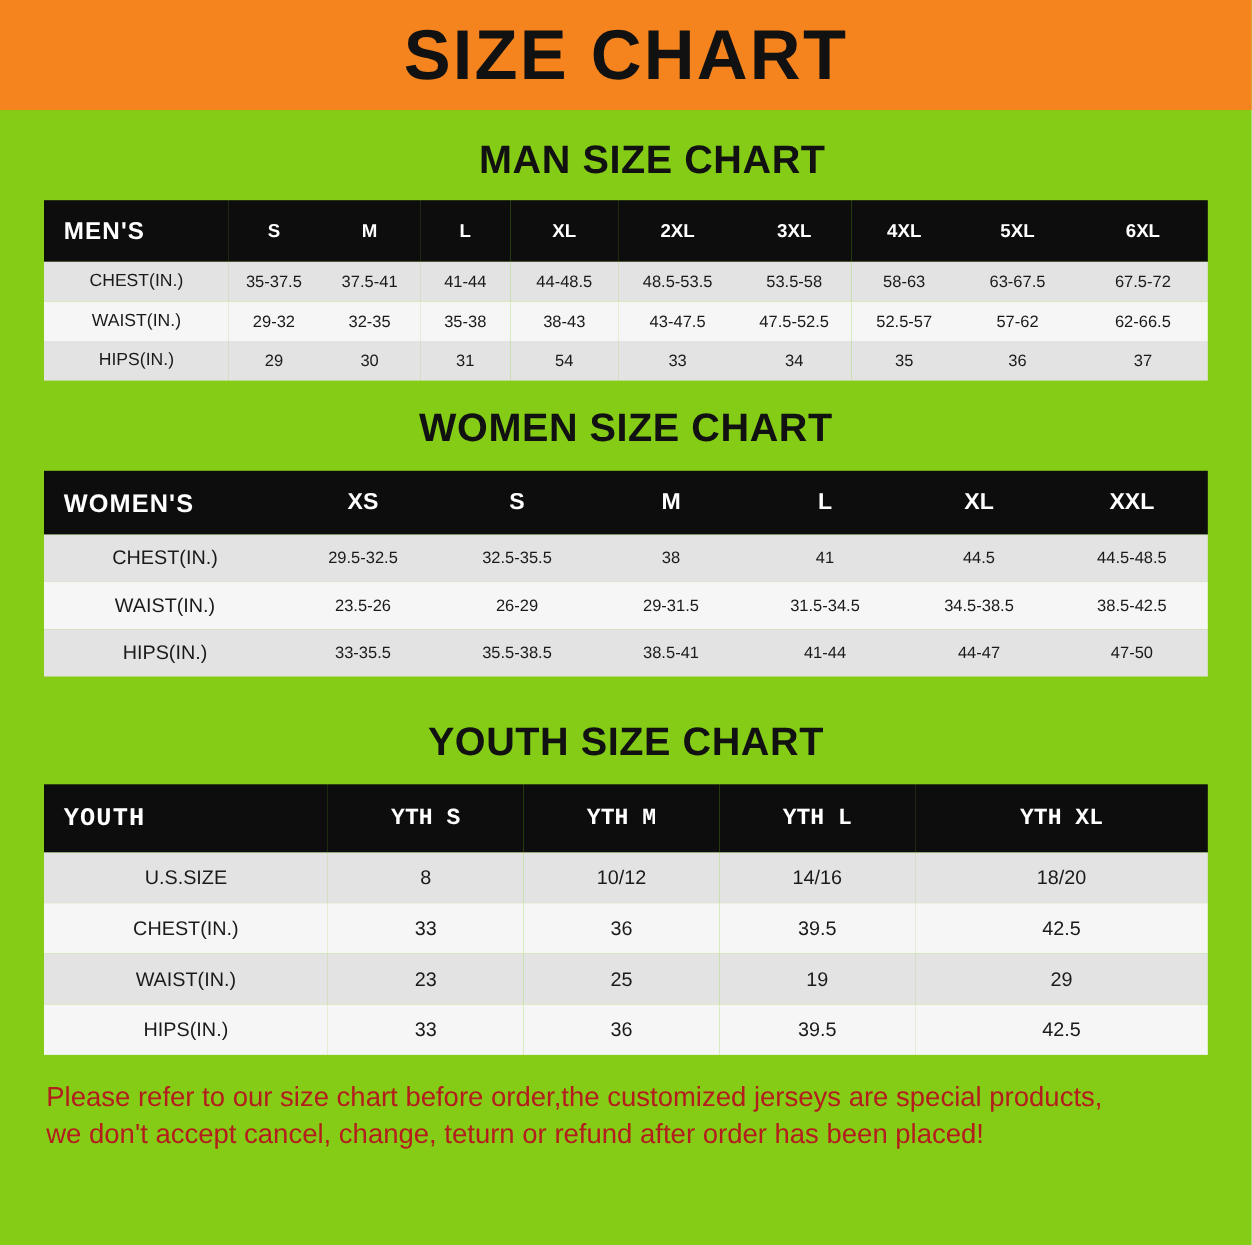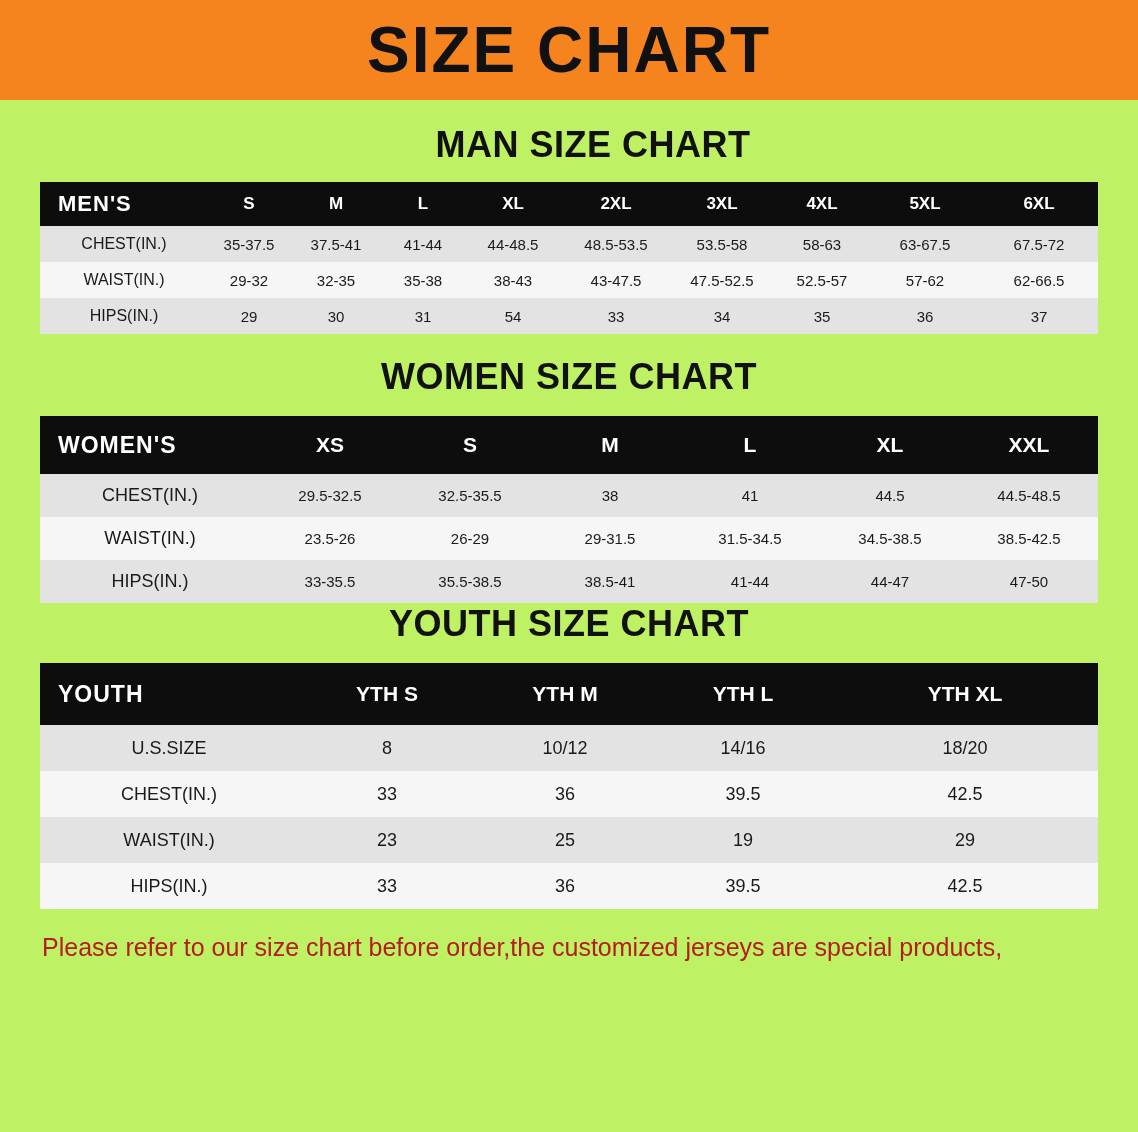--- a/index.html
+++ b/index.html
@@ -6,21 +6,21 @@
   html, body {
     margin: 0; padding: 0;
     width: 1138px; height: 1132px;
     background: #ffffff;
     font-family: "Liberation Sans", sans-serif;
     overflow: hidden;
   }
   .page {
     width: 1138px; height: 1132px;
     position: relative;
-    background: #bef264;
+    background: #84cc16;
   }
 
   
   .banner {
     width: 100%;
     height: 100px;
     background: #f5841f;
     display: flex;
     align-items: center;
     justify-content: center;
@@ -36,21 +36,21 @@
 
   
   .section-heading {
     text-align: center;
     font-weight: bold;
     color: #111111;
     font-family: "Liberation Sans", sans-serif;
   }
   .h-man   { font-size: 36px; margin-top: 24px; margin-bottom: 16px; letter-spacing: 0.5px; padding-left: 48px;}
   .h-women { font-size: 36px; margin-top: 22px; margin-bottom: 18px; letter-spacing: 0.5px;}
-  .h-youth { font-size: 36px; margin-bottom: 18px; letter-spacing: 0.5px;}
+  .h-youth { font-size: 36px; margin-top: 38px; margin-bottom: 18px; letter-spacing: 0.5px;}
 
   
   .table-wrap {
     margin: 0 40px;
   }
   table.size-table {
     width: 1058px;
     border-collapse: collapse;
     table-layout: fixed;
   }
@@ -77,33 +77,33 @@
   
   table.size-table tbody tr:nth-child(odd)  { background: #e3e3e3; }
   table.size-table tbody tr:nth-child(even) { background: #f6f6f6; }
   table.size-table tbody td.row-label {
     text-align: center;
     color: #1a1a1a;
     margin-top: 48px;
   }
 
   
-  .men-table thead th { font-size: 17px; height: 44px; }
+  .men-table thead th { font-size: 17px; height: 56px; }
   .men-table thead th.hdr-label { font-size: 22px; }
   .men-table tbody td { font-size: 15px; height: 36px; }
   .men-table tbody td.row-label { font-size: 16px; }
 
   
   .women-table thead th { font-size: 21px; height: 58px; }
   .women-table thead th.hdr-label { font-size: 23px; }
   .women-table tbody td { font-size: 15px; height: 43px; }
   .women-table tbody td.row-label { font-size: 18px; }
 
   
-  .youth-table thead th { font-size: 21px; height: 62px; }
+  .youth-table thead th { font-size: 21px; height: 62px; font-family: Liberation Mono, monospace; }
   .youth-table thead th.hdr-label { font-size: 23px; }
   .youth-table tbody td { font-size: 18px; height: 46px; }
   .youth-table tbody td.row-label { font-size: 18px; }
 
   
   .note {
     margin: 22px 42px 0 42px;
     color: #b41d1d;
     font-size: 25px;
     line-height: 1.35;
@@ -293,15 +293,16 @@
           <td>36</td>
           <td>39.5</td>
           <td>42.5</td>
         </tr>
       </tbody>
     </table>
   </div>
 
   <div class="note">
     <div>Please refer to our size chart before order,the customized jerseys are special products,</div>
+    <div>we don't accept cancel, change, teturn or refund after order has been placed!</div>
   </div>
 
 </div>
 
 </body></html>

